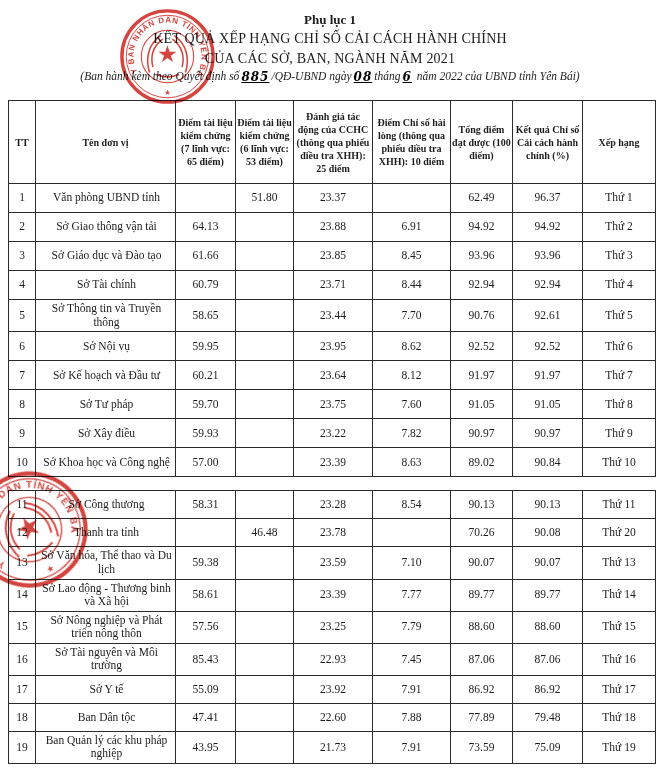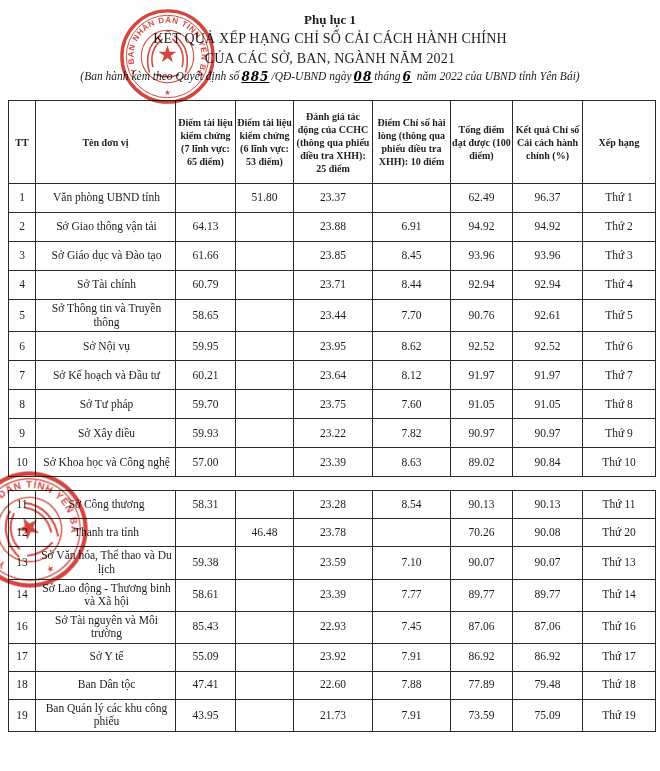--- a/index.html
+++ b/index.html
@@ -308,20 +308,31 @@
           <td class="cell-name">Sở Lao động - Thương binh và Xã hội</td>
           <td class="cell-num">58.61</td>
           <td class="cell-num"></td>
           <td class="cell-num">23.39</td>
           <td class="cell-num">7.77</td>
           <td class="cell-num">89.77</td>
           <td class="cell-num">89.77</td>
           <td class="cell-num">Thứ 14</td>
         </tr>
         <tr>
+          <td class="cell-num">15</td>
+          <td class="cell-name">Sở Nông nghiệp và Phát triển nông thôn</td>
+          <td class="cell-num">57.56</td>
+          <td class="cell-num"></td>
+          <td class="cell-num">23.25</td>
+          <td class="cell-num">7.79</td>
+          <td class="cell-num">88.60</td>
+          <td class="cell-num">88.60</td>
+          <td class="cell-num">Thứ 15</td>
+        </tr>
+        <tr>
           <td class="cell-num">16</td>
           <td class="cell-name">Sở Tài nguyên và Môi trường</td>
           <td class="cell-num">85.43</td>
           <td class="cell-num"></td>
           <td class="cell-num">22.93</td>
           <td class="cell-num">7.45</td>
           <td class="cell-num">87.06</td>
           <td class="cell-num">87.06</td>
           <td class="cell-num">Thứ 16</td>
         </tr>
@@ -342,21 +353,21 @@
           <td class="cell-num">47.41</td>
           <td class="cell-num"></td>
           <td class="cell-num">22.60</td>
           <td class="cell-num">7.88</td>
           <td class="cell-num">77.89</td>
           <td class="cell-num">79.48</td>
           <td class="cell-num">Thứ 18</td>
         </tr>
         <tr>
           <td class="cell-num">19</td>
-          <td class="cell-name">Ban Quản lý các khu công phiếu</td>
+          <td class="cell-name">Ban Quản lý các khu pháp nghiệp</td>
           <td class="cell-num">43.95</td>
           <td class="cell-num"></td>
           <td class="cell-num">21.73</td>
           <td class="cell-num">7.91</td>
           <td class="cell-num">73.59</td>
           <td class="cell-num">75.09</td>
           <td class="cell-num">Thứ 19</td>
         </tr>
       </tbody>
   </table>

